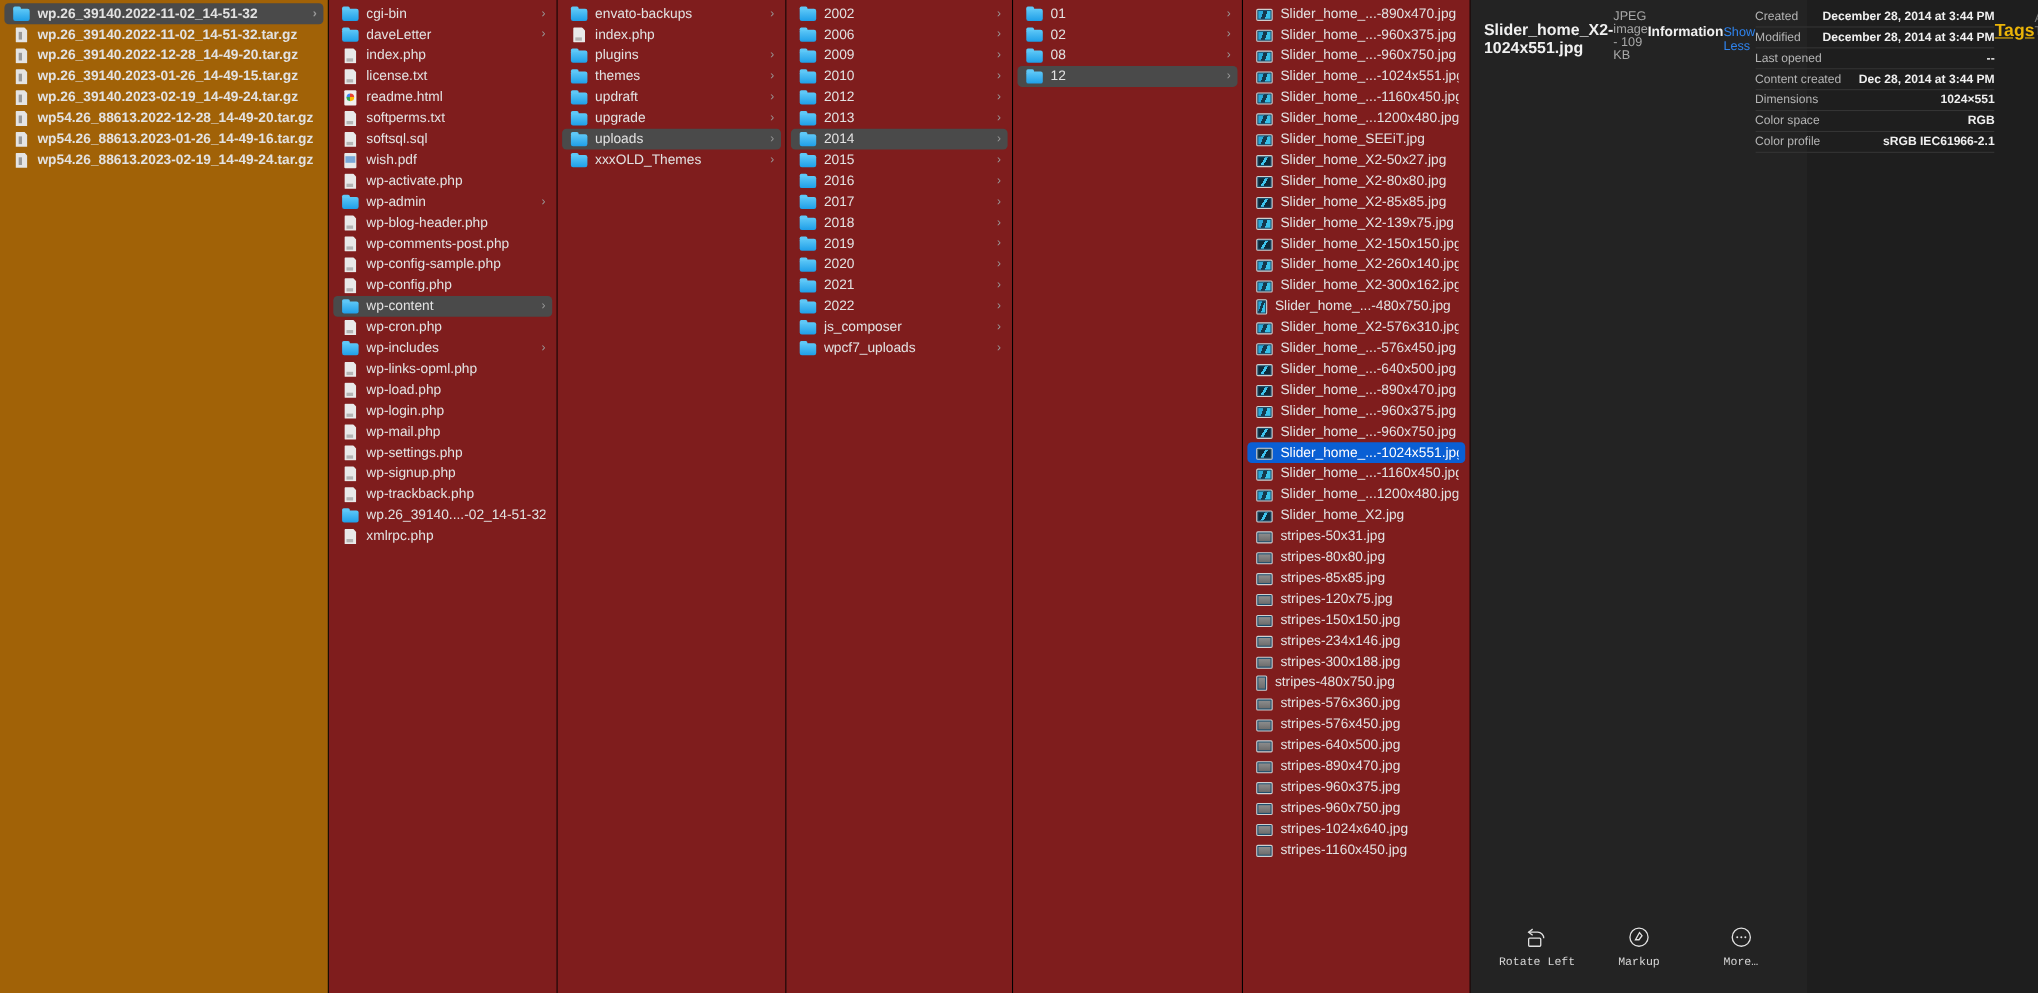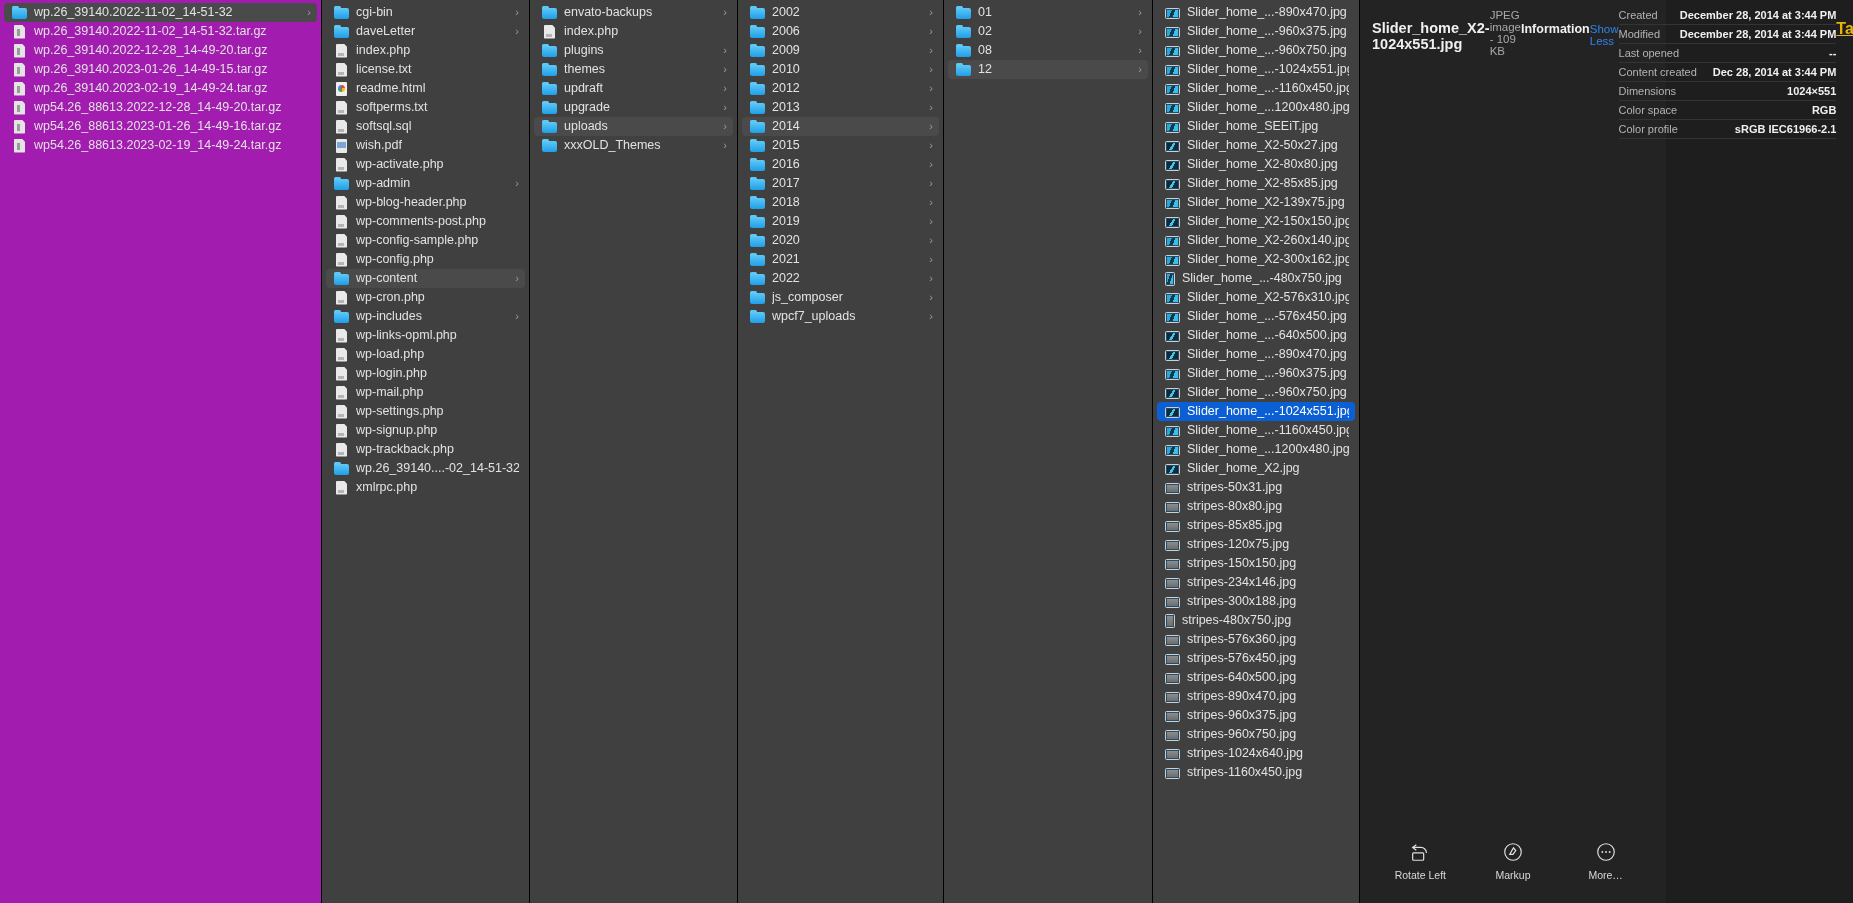--- a/index.html
+++ b/index.html
@@ -12,23 +12,23 @@
   }
   #finder { display:flex; width:1853px; height:903px; }
 
   .column {
     position:relative;
     height:903px;
     border-right:1px solid #000;
     overflow:hidden;
     padding-top:3px;
     flex:0 0 auto;
-    background:#404040;
-  }
-  .col-1 { width:322px; background:#a21caf; }
+    background:#7f1d1d;
+  }
+  .col-1 { width:299px; background:#a16207;font-weight:bold; }
   .col-2 { width:208px; }
   .col-3 { width:208px; }
   .col-4 { width:206px; }
   .col-5 { width:209px; }
   .col-6 { width:207px; }
 
   .row {
     display:flex;
     align-items:center;
     height:19px;
@@ -195,21 +195,21 @@
   .tags-head { font-size:16px; font-weight:bold; color:#eab308; margin-top:14px;text-decoration:underline; }
   .tags-input { font-size:11.5px; color:#777; margin-top:5px; }
 
   .actions {
     position:absolute; left:0; right:0; bottom:22px;
     display:flex; justify-content:space-around; align-items:flex-end;
     padding:0 14px;
   }
   .action { display:flex; flex-direction:column; align-items:center; gap:6px; cursor:pointer; width:72px; }
   .action .glyph { width:22px; height:22px; color:#e0e0e0; }
-  .action .cap { font-size:10.5px; color:#d8d8d8; }
+  .action .cap { font-size:10.5px; color:#d8d8d8;font-family:Liberation Mono, monospace; }
 </style>
 </head>
 <body>
 
 <div id="finder">
   <div class="column col-1">
       <div class="row sel-inactive">
         <span class="ico folder"></span>
         <span class="label">wp.26_39140.2022-11-02_14-51-32</span>
         <span class="chev">›</span>

